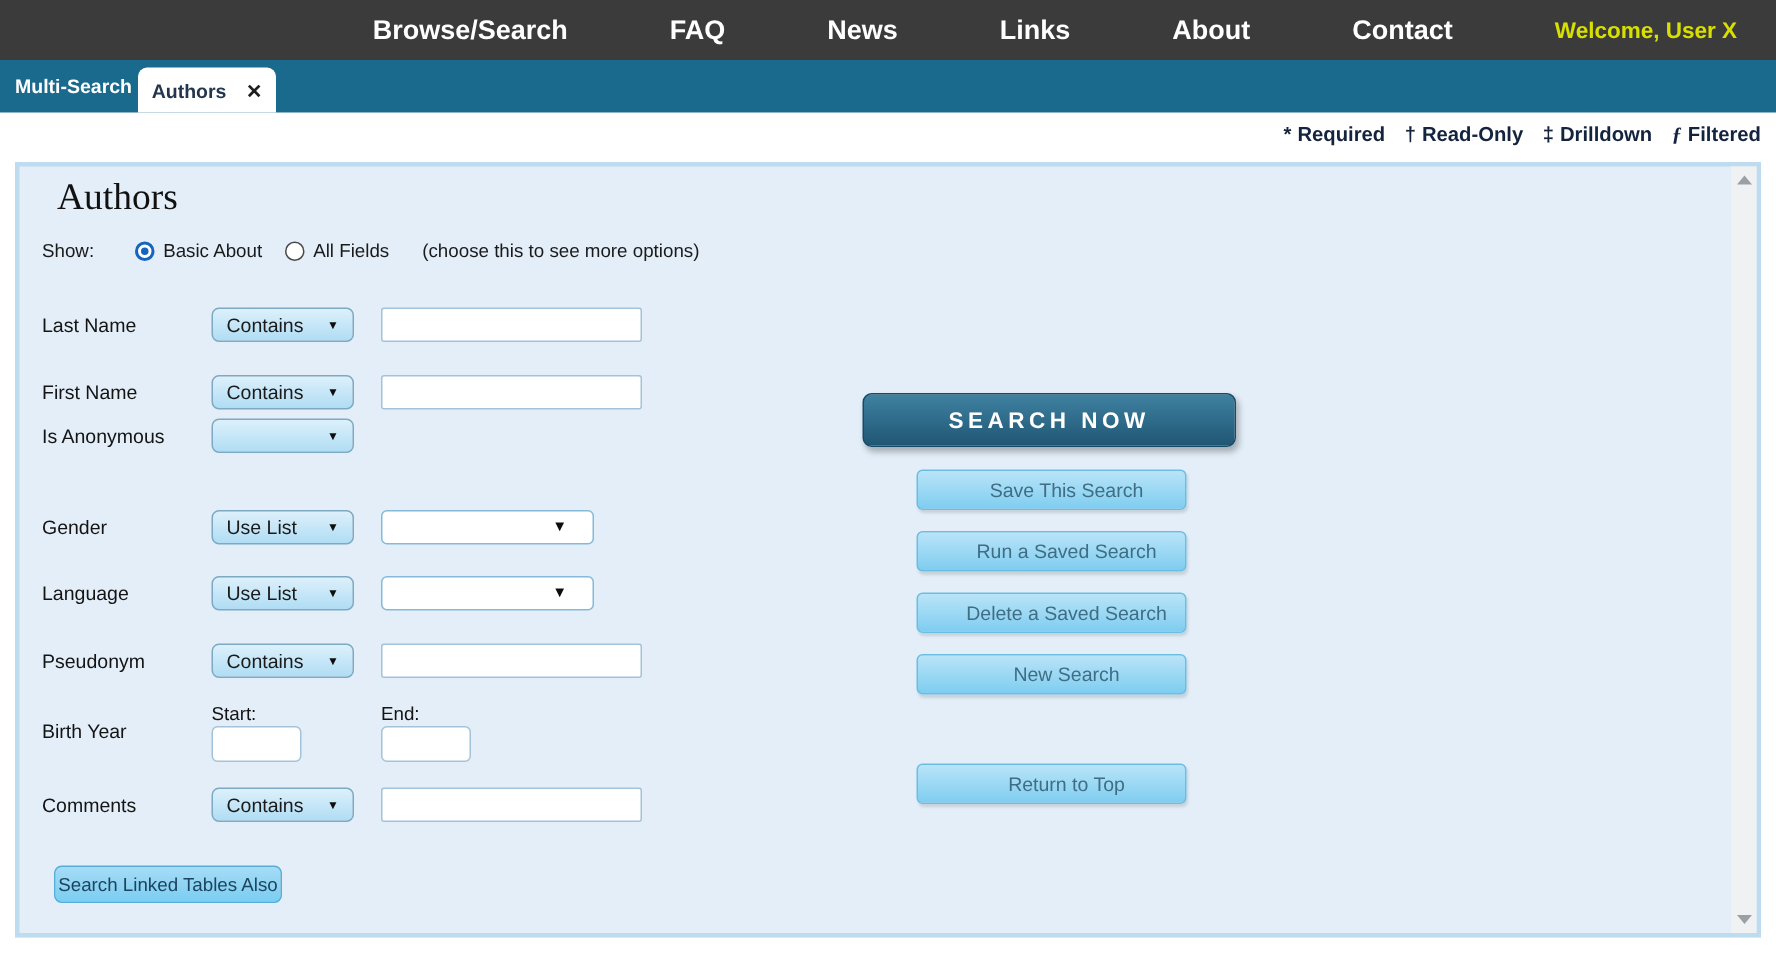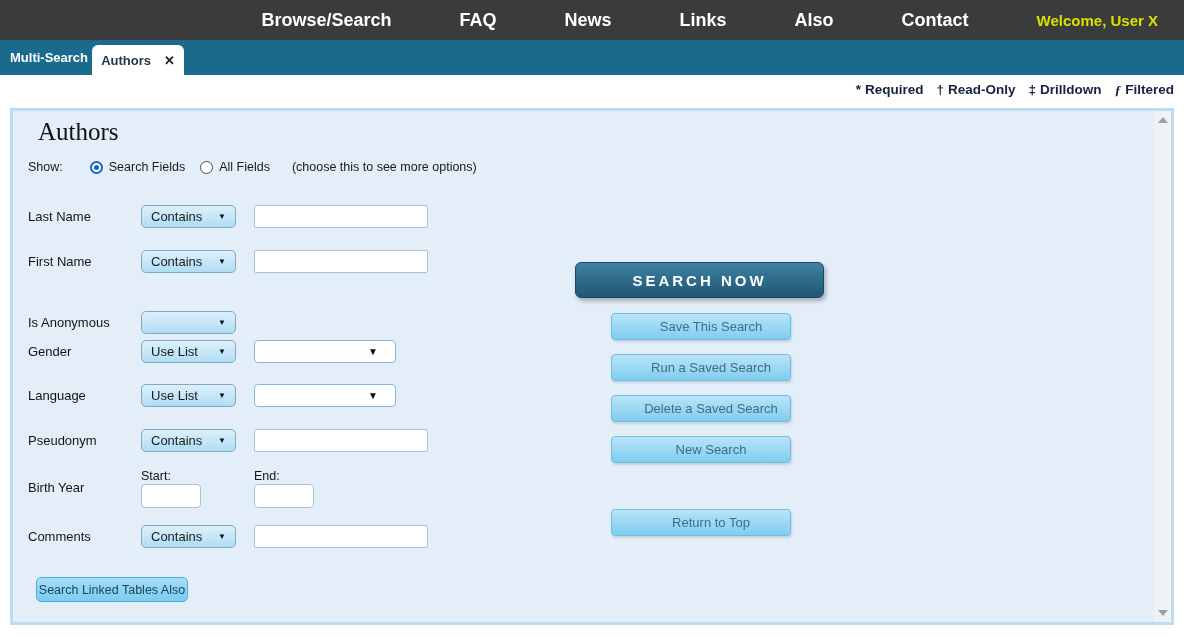--- a/index.html
+++ b/index.html
@@ -133,21 +133,21 @@
   .sb-down { border-top:6px solid #9aa0a6; }
 </style>
 </head>
 <body>
 
 <header class="topnav">
   <span class="nav-item">Browse/Search</span>
   <span class="nav-item">FAQ</span>
   <span class="nav-item">News</span>
   <span class="nav-item">Links</span>
-  <span class="nav-item">Also</span>
+  <span class="nav-item">About</span>
   <span class="nav-item">Contact</span>
   <span class="welcome">Welcome, User X</span>
 </header>
 
 <div class="tabbar">
   <span class="tab-inactive">Multi-Search</span>
   <div class="tab-active">
     <span>Authors</span>
     <span class="tab-close">✕</span>
   </div>
@@ -172,21 +172,21 @@
   </span>
 </div>
 
 <div class="panel">
 
   <div class="panel-title">Authors</div>
 
   <div class="show-row">
     <span class="show-label">Show:</span>
     <span class="radio sel"></span>
-    <span class="radio-label">Search Fields</span>
+    <span class="radio-label">Basic About</span>
     <span class="radio unsel"></span>
     <span class="radio-label">All Fields</span>
     <span class="show-hint">(choose this to see more options)</span>
   </div>
 
   <div class="row" style="top:94px">
     <span class="flabel">Last Name</span>
     <div class="op">
       <span>Contains</span>
       <span class="caret">▼</span>
@@ -196,21 +196,21 @@
 
   <div class="row" style="top:139px">
     <span class="flabel">First Name</span>
     <div class="op">
       <span>Contains</span>
       <span class="caret">▼</span>
     </div>
     <input class="text-input" type="text" value="" style="">
   </div>
 
-  <div class="row" style="top:200px">
+  <div class="row" style="top:168px">
     <span class="flabel">Is Anonymous</span>
     <div class="op">
       <span></span>
       <span class="caret">▼</span>
     </div>
   </div>
 
   <div class="row" style="top:229px">
     <span class="flabel">Gender</span>
     <div class="op">

